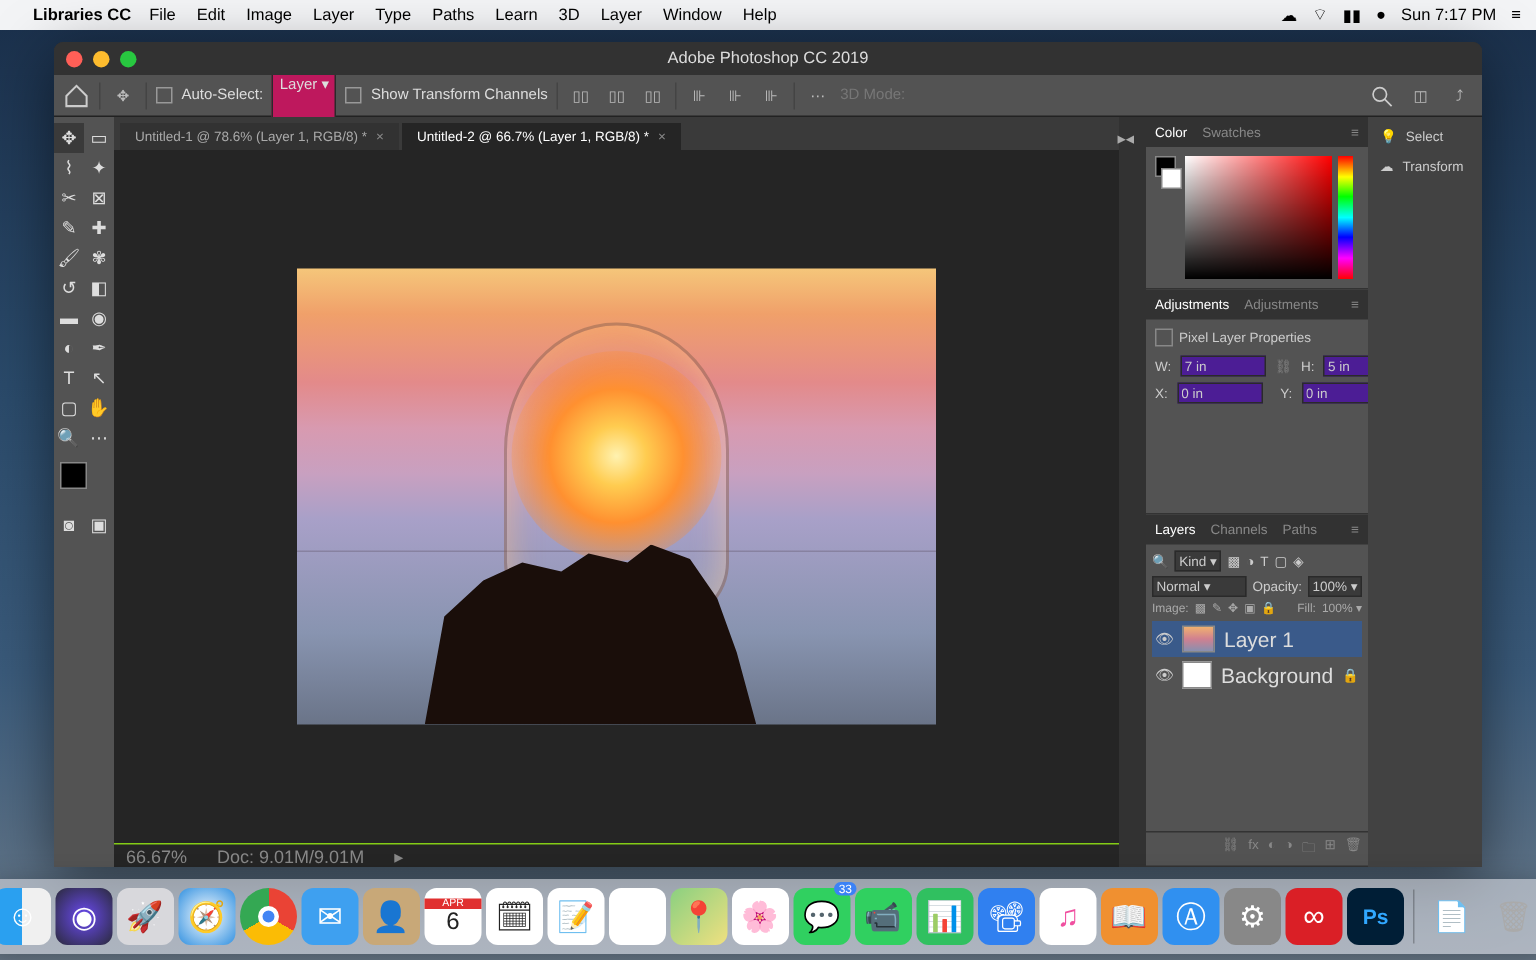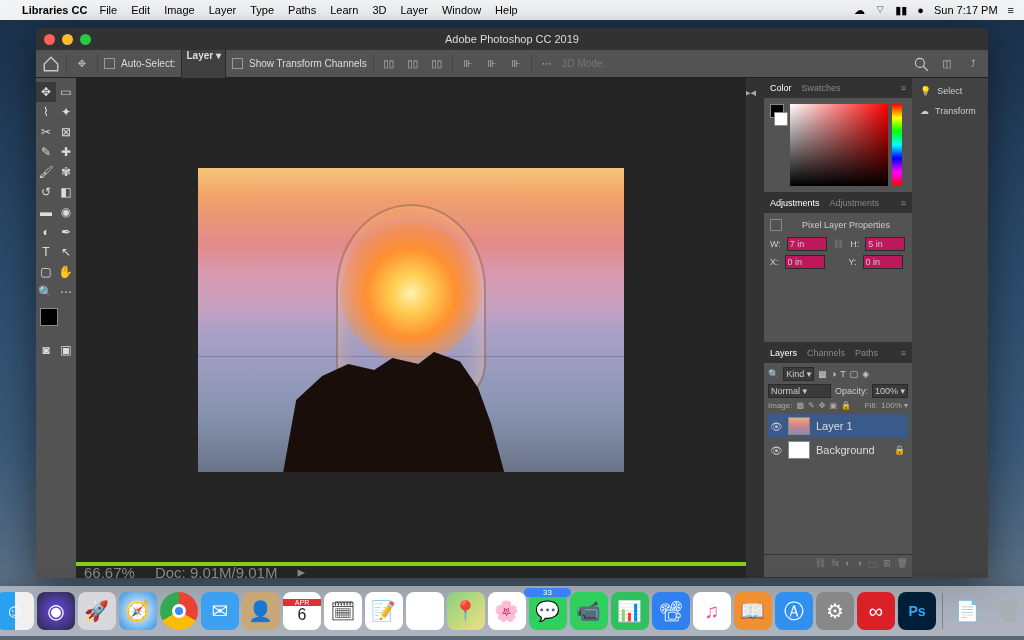--- a/index.html
+++ b/index.html
@@ -21,21 +21,21 @@
 .traffic-lights span { width: 11px; height: 11px; border-radius: 50%; display: block; }
 .tl-close { background: #ff5f57; }
 .tl-min { background: #febc2e; }
 .tl-max { background: #28c840; }
 .ps-title { position: absolute; left: 0; right: 0; text-align: center; font-size: 11px; color: #ddd; pointer-events: none; }
 
 
 .options-bar { height: 28px; background: #535353; display: flex; align-items: center; padding: 0 6px; gap: 6px; font-size: 10px; color: #ddd; border-bottom: 1px solid #222; }
 .options-bar .home-icon { width: 18px; height: 18px; display:flex; align-items:center; justify-content:center; }
 .options-bar .sep { width: 1px; height: 18px; background: #444; }
-.options-bar select, .options-bar .faux-select { background: #404040; color: #ddd; border: 1px solid #2a2a2a; font-size: 10px; padding: 1px 4px; height: 32px; font-weight: bold; }
+.options-bar select, .options-bar .faux-select { background: #be185d; color: #ddd; border: 1px solid #2a2a2a; font-size: 10px; padding: 1px 4px; height: 32px; }
 .options-bar .checkbox { width: 11px; height: 11px; border: 1px solid #999; display: inline-block; }
 .options-bar .icon-btn { width: 18px; height: 18px; display:flex; align-items:center; justify-content:center; color:#bbb; font-size:10px; }
 .options-bar .right { margin-left: auto; display: flex; gap: 8px; }
 
 
 .ps-body { flex: 1; display: flex; background: #252525; overflow: hidden; }
 
 
 .toolbox { width: 40px; background: #535353; display: flex; flex-direction: column; padding: 4px 0; gap: 0; }
 .tool-row { display: flex; }
@@ -52,21 +52,21 @@
 .doc-tab { padding: 4px 10px; color: #aaa; cursor: pointer; background: #323232; }
 .doc-tab.active { background: #252525; color: #fff; }
 .doc-tab .close { margin-left: 6px; color: #888; }
 .canvas-wrap { flex: 1; background: #252525; display: flex; align-items: center; justify-content: center; position: relative; }
 .canvas-img { width: 426px; height: 304px; background: linear-gradient(180deg, #f5c67a 0%, #f0a06a 10%, #e38a8a 25%, #d89ab0 35%, #c8a0c0 45%, #a8a0c8 55%, #8894b0 80%, #6a7488 100%); position: relative; overflow: hidden; }
 .bulb-glow { position:absolute; left:50%; top:18%; transform:translateX(-50%); width:140px; height:140px; border-radius:50%; background: radial-gradient(circle, #fff2b0 0%, #ffcc50 20%, #ff9030 45%, rgba(255,140,40,0.3) 70%, transparent 80%); }
 .bulb-outline { position:absolute; left:50%; top:12%; transform:translateX(-50%); width:150px; height:200px; border-radius: 75px 75px 40px 40px / 85px 85px 40px 40px; border: 2px solid rgba(140,100,80,0.5); box-shadow: inset -5px -10px 20px rgba(255,220,180,0.3), inset 5px 10px 20px rgba(255,180,100,0.3); }
 .bulb-base { position:absolute; left:50%; top:73%; transform:translateX(-50%); width:56px; height:44px; background: repeating-linear-gradient(180deg, #3a2a20 0 3px, #5a4030 3px 6px); border-radius: 5px 5px 8px 8px; }
 .hand { position:absolute; left:20%; bottom:0; width:260px; height:120px; background: #1a0e0a; clip-path: polygon(5% 40%, 15% 20%, 25% 10%, 35% 15%, 42% 5%, 52% 10%, 58% 0%, 68% 8%, 75% 30%, 80% 60%, 85% 100%, 0% 100%); }
 .horizon { position:absolute; left:0; right:0; top:62%; height:1px; background: rgba(100,90,110,0.4); }
-.status-bar { height: 16px; background: #252525; color: #888; font-size: 15px; display: flex; align-items: center; padding: 0 8px; gap: 20px; border-top:4px solid #84cc16; }
+.status-bar { height: 16px; background: #252525; color: #888; font-size: 12px; display: flex; align-items: center; padding: 0 8px; gap: 20px; border-top:1px solid #84cc16; }
 
 
 .panel-dock { width: 54px; background: #323232; display:flex; flex-direction:column; align-items:center; padding-top:4px; }
 .panel-dock .dock-btn { width:20px; height:20px; margin:4px 0; }
 .panels-right { width: 148px; background: #535353; display: flex; flex-direction: column; font-size: 9px; color: #ccc; }
 .panel-rail { width: 76px; background: #424242; display:flex; flex-direction:column; gap:2px; padding:4px; font-size:9px; color:#ccc; }
 .rail-btn { display:flex; align-items:center; gap:6px; padding:4px; cursor:pointer; }
 
 .panel { background: #535353; border-bottom: 1px solid #333; }
 .panel-tabs { display: flex; background: #323232; height: 20px; align-items: center; padding: 0 6px; gap: 10px; }
@@ -76,31 +76,31 @@
 
 .color-picker-body { padding: 6px; display:flex; gap:4px; }
 .color-field { width: 98px; height: 82px; background: linear-gradient(to right, #fff, #ff0000), linear-gradient(to top, #000, transparent); background-blend-mode: multiply; position: relative; }
 .hue-strip { width: 10px; height: 82px; background: linear-gradient(180deg, #f00 0%, #ff0 17%, #0f0 33%, #0ff 50%, #00f 66%, #f0f 83%, #f00 100%); }
 .color-swatch-pair { width:16px; }
 .cs-fg { width:14px; height:14px; background:#000; border:1px solid #888; }
 .cs-bg { width:14px; height:14px; background:#fff; border:1px solid #888; margin-top:-6px; margin-left:4px; }
 
 .props-body { padding: 6px; font-size:9px; color:#ccc; }
 .props-row { display:flex; gap:6px; margin:4px 0; align-items:center; }
-.props-row input { width:40px; background:#be185d; border:1px solid #2a2a2a; color:#ccc; font-size:9px; padding:1px 2px; }
+.props-row input { width:57px; background:#4c1d95; border:1px solid #2a2a2a; color:#ccc; font-size:9px; padding:1px 2px; }
 
 .layers-body { padding: 4px; font-size:9px; }
 .layers-controls { display:flex; gap:4px; align-items:center; margin-bottom:3px; }
 .layers-controls select, .layers-controls .faux { background:#3a3a3a; color:#ccc; border:1px solid #2a2a2a; font-size:9px; padding:1px 2px; height:14px; }
 .lock-row { display:flex; gap:4px; align-items:center; font-size:8px; color:#aaa; margin-bottom:4px; }
 .layer-item { display:flex; align-items:center; gap:6px; padding:3px 2px; cursor:pointer; }
 .layer-item.selected { background:#3a5a8a; }
 .eye { width:12px; font-size:10px; color:#ccc; }
 .layer-thumb { width:22px; height:18px; border:1px solid #888; }
-.layer-name { font-size:11px; color:#ddd; }
+.layer-name { font-size:14px; color:#ddd; }
 .layers-footer { display:flex; justify-content:flex-end; gap:6px; padding:3px 4px; border-top:1px solid #333; font-size:9px; color:#888; }
 
 
 .mac-dock { position:absolute; bottom:4px; left:50%; transform:translateX(-50%); height:50px; background: rgba(230,230,235,0.55); border-radius: 12px; display:flex; align-items:center; padding:0 8px; gap:3px; box-shadow: 0 4px 20px rgba(0,0,0,0.3); }
 .dock-icon { width:38px; height:38px; border-radius:8px; display:flex; align-items:center; justify-content:center; font-size:20px; color:#fff; cursor:pointer; }
 .dock-sep { width:1px; height:36px; background:rgba(0,0,0,0.25); margin:0 3px; }
 
 svg { pointer-events: none; }
 </style>
 </head>
@@ -229,20 +229,24 @@
             <div class="fg"></div>
           </div>
       </div>
       <div class="tool-row" style="margin-top:4px">
           <div class="tool-btn">◙</div>
           <div class="tool-btn">▣</div>
         </div>
     </div>
 
     <div class="doc-area">
+      <div class="doc-tabs">
+        <div class="doc-tab"><span>Untitled-1 @ 78.6% (Layer 1, RGB/8) *</span><span class="close">×</span></div>
+        <div class="doc-tab active"><span>Untitled-2 @ 66.7% (Layer 1, RGB/8) *</span><span class="close">×</span></div>
+      </div>
       <div class="canvas-wrap">
         <div class="canvas-img">
           <div class="horizon"></div>
           <div class="bulb-glow"></div>
           <div class="bulb-outline"></div>
           <div class="bulb-base"></div>
           <div class="hand"></div>
         </div>
       </div>
       <div class="status-bar">
@@ -274,21 +278,21 @@
         </div>
       </div>
 
       <div class="panel" style="min-height:150px">
         <div class="panel-tabs">
           <span class="panel-tab active">Adjustments</span>
           <span class="panel-tab">Adjustments</span>
           <span class="panel-menu">≡</span>
         </div>
         <div class="props-body">
-          <div style="display:flex;align-items:center;gap:20px;margin-bottom:6px">
+          <div style="display:flex;align-items:center;gap:4px;margin-bottom:6px">
             <span style="border:1px solid #888;width:12px;height:12px;display:inline-block"></span>
             <span>Pixel Layer Properties</span>
           </div>
           <div class="props-row">
             <span>W:</span>
             <input value="7 in" style="">
             <span style="color:#888">⛓</span>
             <span>H:</span>
             <input value="5 in" style="">
           </div>
@@ -383,21 +387,21 @@
   <div class="dock-icon" style="background:#c8a878">👤</div>
   <div class="dock-icon" style="background:#fff;color:#e03030;position:relative;flex-direction:column">
       <span style="font-size:7px;background:#e03030;color:#fff;width:100%;text-align:center">APR</span>
       <span style="color:#222;font-size:16px">6</span>
     </div>
   <div class="dock-icon" style="background:#fff;color:#222">🗓</div>
   <div class="dock-icon" style="background:#fff">📝</div>
   <div class="dock-icon" style="background:#fff">☑</div>
   <div class="dock-icon" style="background:linear-gradient(135deg,#8ad080,#f0e080)">📍</div>
   <div class="dock-icon" style="background:#fff">🌸</div>
-  <div class="dock-icon" style="background:#30d060;position:relative">💬<span style="position:absolute;top:-4px;right:-4px;background:#3b82f6;color:#fff;font-size:8px;border-radius:8px;padding:0 19px">33</span></div>
+  <div class="dock-icon" style="background:#30d060;position:relative">💬<span style="position:absolute;top:-4px;right:-4px;background:#3b82f6;color:#fff;font-size:8px;border-radius:8px;padding:0 3px">33</span></div>
   <div class="dock-icon" style="background:#30d060">📹</div>
   <div class="dock-icon" style="background:#30c060">📊</div>
   <div class="dock-icon" style="background:#3080f0">📽</div>
   <div class="dock-icon" style="background:#fff;color:#f050a0">♫</div>
   <div class="dock-icon" style="background:#f09030">📖</div>
   <div class="dock-icon" style="background:#3090f0">Ⓐ</div>
   <div class="dock-icon" style="background:#888">⚙</div>
   <div class="dock-icon" style="background:#da1f26">∞</div>
   <div class="dock-icon" style="background:#001e36;color:#31a8ff;font-weight:bold;font-size:14px">Ps</div>
   <div class="dock-sep"></div>

